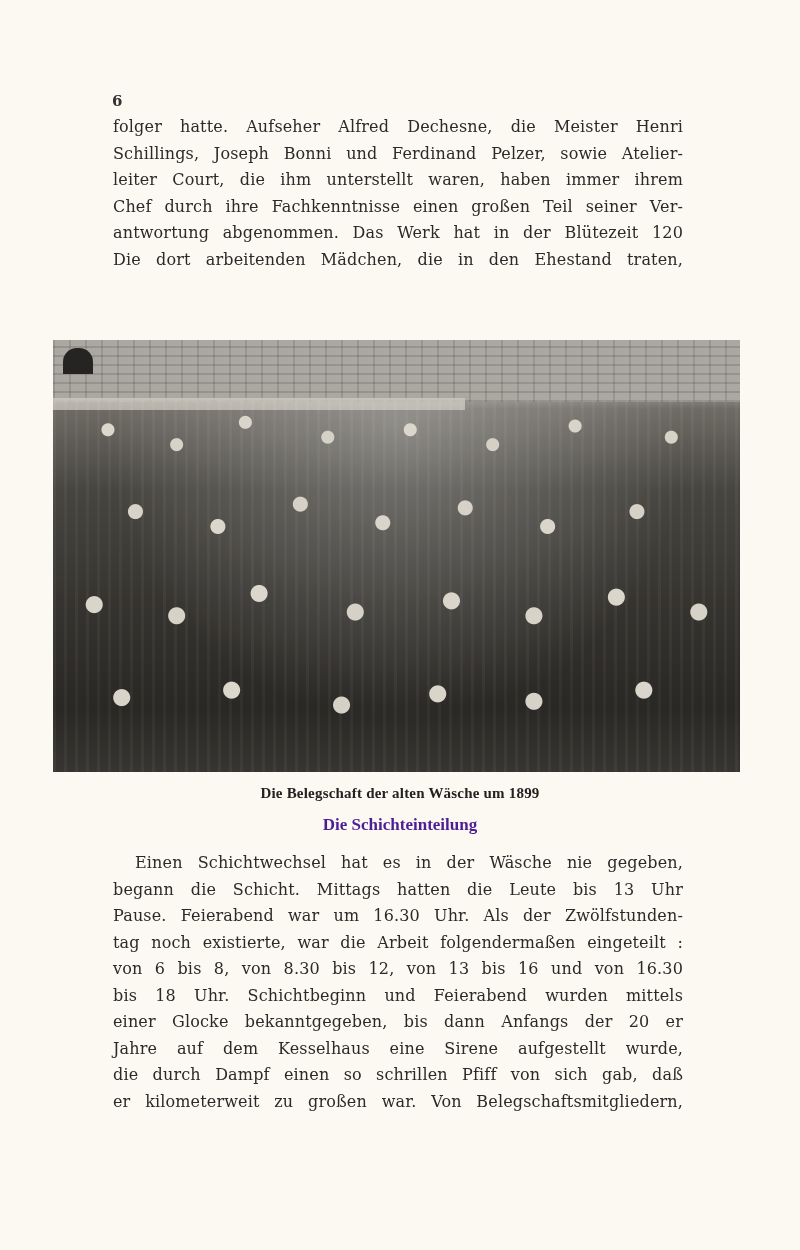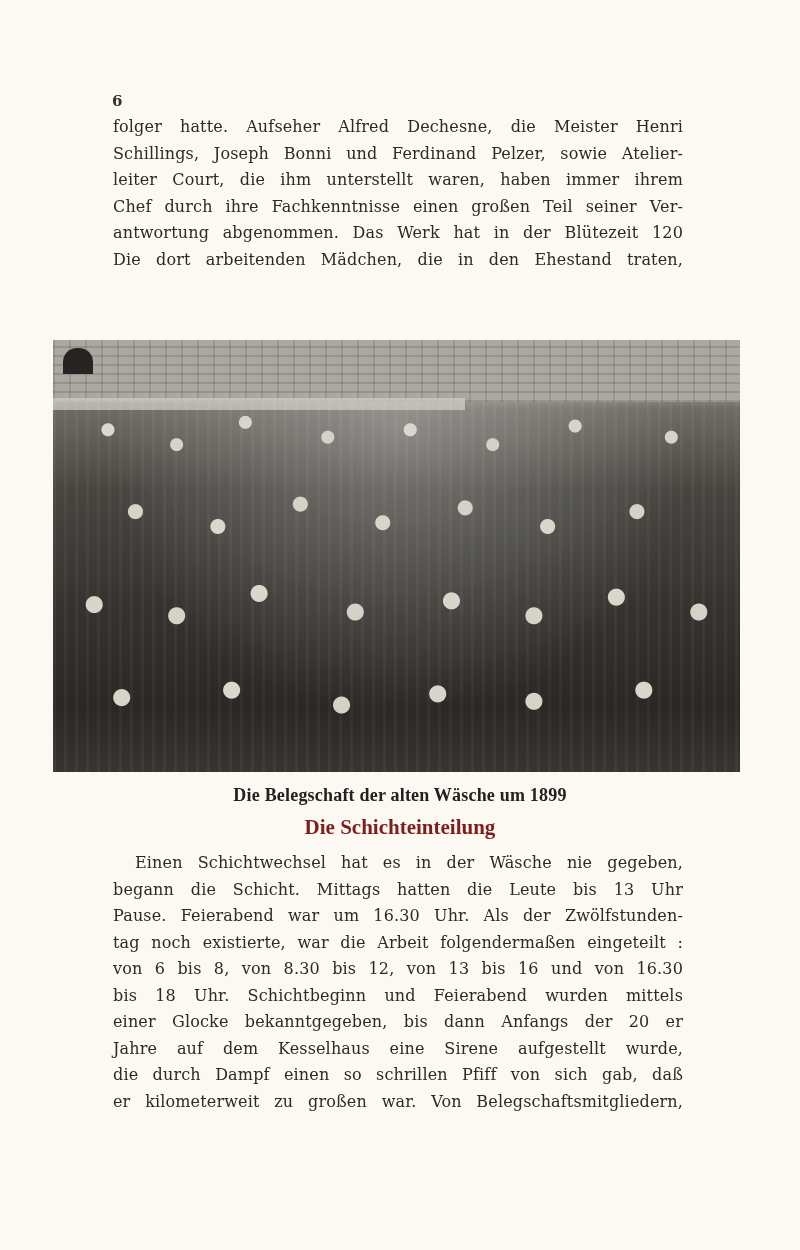--- a/index.html
+++ b/index.html
@@ -80,27 +80,27 @@
       radial-gradient(circle at 42% 82%, #d2cdc3 0 8px, transparent 9px),
       radial-gradient(circle at 56% 79%, #d6d1c7 0 8px, transparent 9px),
       radial-gradient(circle at 70% 81%, #d3cec4 0 8px, transparent 9px),
       radial-gradient(circle at 86% 78%, #d7d2c8 0 8px, transparent 9px),
       repeating-linear-gradient(90deg, rgba(255,255,255,0.04) 0 3px, transparent 3px 11px);
   }
   .caption {
     position: absolute; left: 0; width: 800px; top: 785px;
     text-align: center;
     font-family: "Liberation Serif", serif; font-weight: bold;
-    font-size: 18px; color: #222; letter-spacing: 0.2px;
+    font-size: 15px; color: #222; letter-spacing: 0.2px;
   }
   .heading {
     position: absolute; left: 0; width: 800px; top: 815px;
     text-align: center;
     font-family: "Liberation Serif", serif; font-weight: bold;
-    font-size: 21px; color: #7f1d1d;
+    font-size: 17px; color: #4c1d95;
   }
 </style>
 </head>
 <body>
 
 <div class="page-number">6</div>
 
 <div class="para p1">
   <span class="line">folger hatte. Aufseher Alfred Dechesne, die Meister Henri</span>
   <span class="line">Schillings, Joseph Bonni und Ferdinand Pelzer, sowie Atelier-</span>

